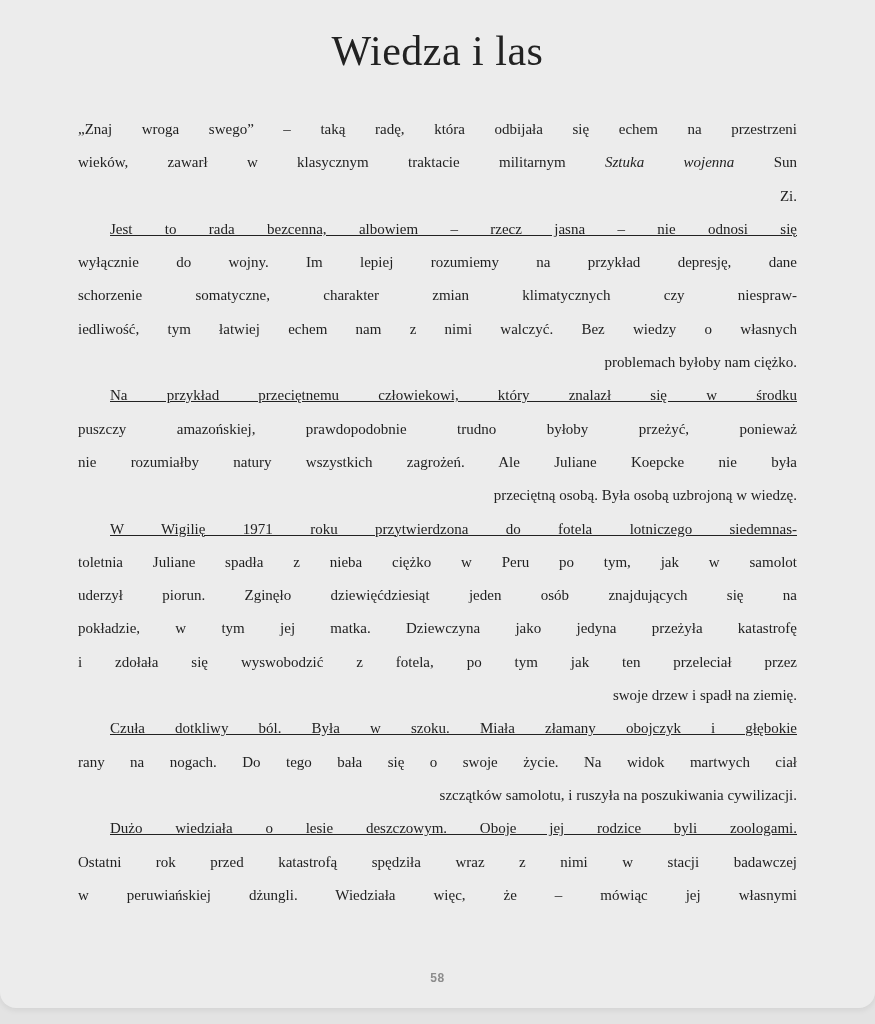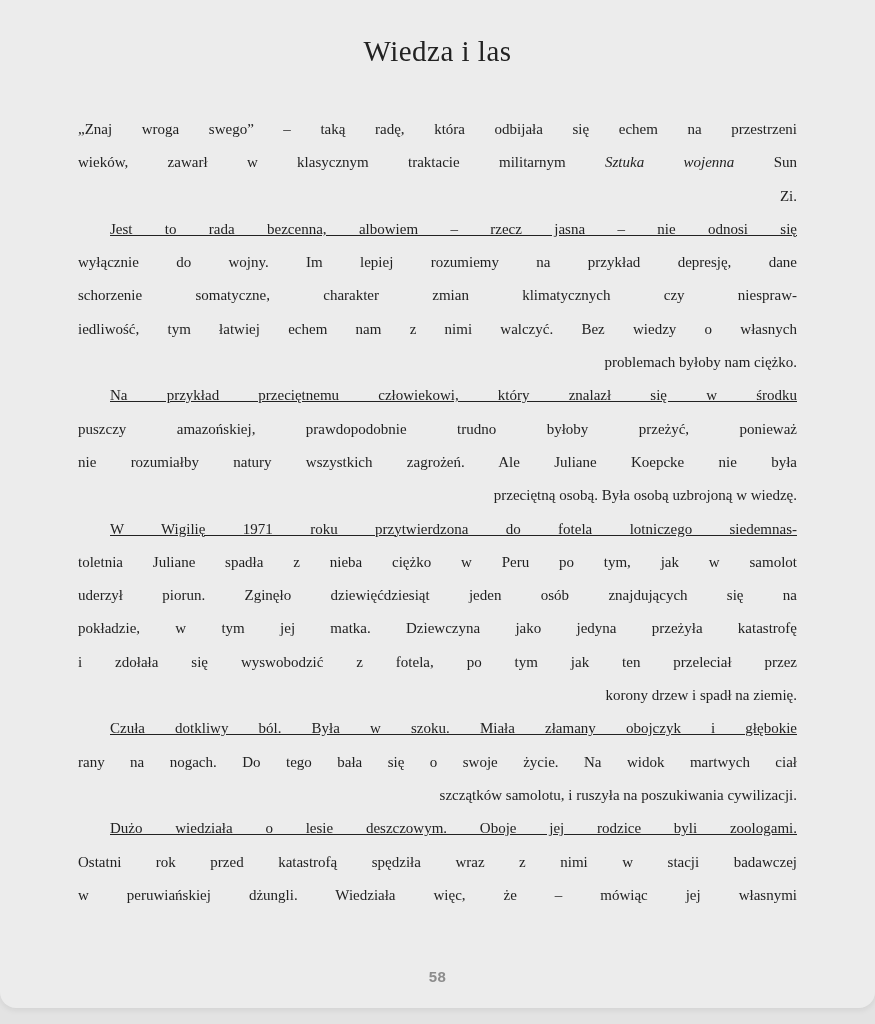--- a/index.html
+++ b/index.html
@@ -22,21 +22,21 @@
     box-sizing: border-box;
   }
 
   .chapter-title {
     margin: 0;
     padding-top: 25px;
     height: 52px;
     line-height: 52px;
     text-align: center;
     font-family: "Liberation Serif", "DejaVu Serif", serif;
-    font-size: 29px;
+    font-size: 42px;
     font-weight: 500;
     color: var(--c-text, #1e1e1e);
     letter-spacing: 0.5px;
   }
 
   .reading-text {
     margin: 36px 78px 6px 78px; 
     font-family: "Liberation Serif", "DejaVu Serif", serif;
     font-size: 15px;
     color: var(--c-text, #222222);
@@ -60,21 +60,21 @@
 
   .page-footer {
     position: absolute;
     left: 0;
     bottom: 22px;
     width: 100%;
     text-align: center;
   }
   .page-number {
     font-family: "Liberation Sans", "DejaVu Sans", sans-serif;
-    font-size: 15px;
+    font-size: 12px;
     font-weight: 600;
     color: var(--c-page_number, #8c8c8c);
     letter-spacing: 0.5px;
   }
 
   .bottom-strip {
     position: absolute;
     left: 0;
     bottom: 0;
     width: 100%;
@@ -106,21 +106,21 @@
         <div class="line justified"><span>puszczy amazońskiej, prawdopodobnie trudno byłoby przeżyć, ponieważ</span></div>
         <div class="line justified"><span>nie rozumiałby natury wszystkich zagrożeń. Ale Juliane Koepcke nie była</span></div>
         <div class="line"><span>przeciętną osobą. Była osobą uzbrojoną w wiedzę.</span></div>
       </div>
       <div class="paragraph">
         <div class="line justified indented"><span>W Wigilię 1971 roku przytwierdzona do fotela lotniczego siedemnas-</span></div>
         <div class="line justified"><span>toletnia Juliane spadła z nieba ciężko w Peru po tym, jak w samolot</span></div>
         <div class="line justified"><span>uderzył piorun. Zginęło dziewięćdziesiąt jeden osób znajdujących się na</span></div>
         <div class="line justified"><span>pokładzie, w tym jej matka. Dziewczyna jako jedyna przeżyła katastrofę</span></div>
         <div class="line justified"><span>i zdołała się wyswobodzić z fotela, po tym jak ten przeleciał przez</span></div>
-        <div class="line"><span>korony drzew i spadł na ziemię.</span></div>
+        <div class="line"><span>swoje drzew i spadł na ziemię.</span></div>
       </div>
       <div class="paragraph">
         <div class="line justified indented"><span>Czuła dotkliwy ból. Była w szoku. Miała złamany obojczyk i głębokie</span></div>
         <div class="line justified"><span>rany na nogach. Do tego bała się o swoje życie. Na widok martwych ciał</span></div>
         <div class="line"><span>szczątków samolotu, i ruszyła na poszukiwania cywilizacji.</span></div>
       </div>
       <div class="paragraph">
         <div class="line justified indented"><span>Dużo wiedziała o lesie deszczowym. Oboje jej rodzice byli zoologami.</span></div>
         <div class="line justified"><span>Ostatni rok przed katastrofą spędziła wraz z nimi w stacji badawczej</span></div>
         <div class="line justified"><span>w peruwiańskiej dżungli. Wiedziała więc, że – mówiąc jej własnymi</span></div>

